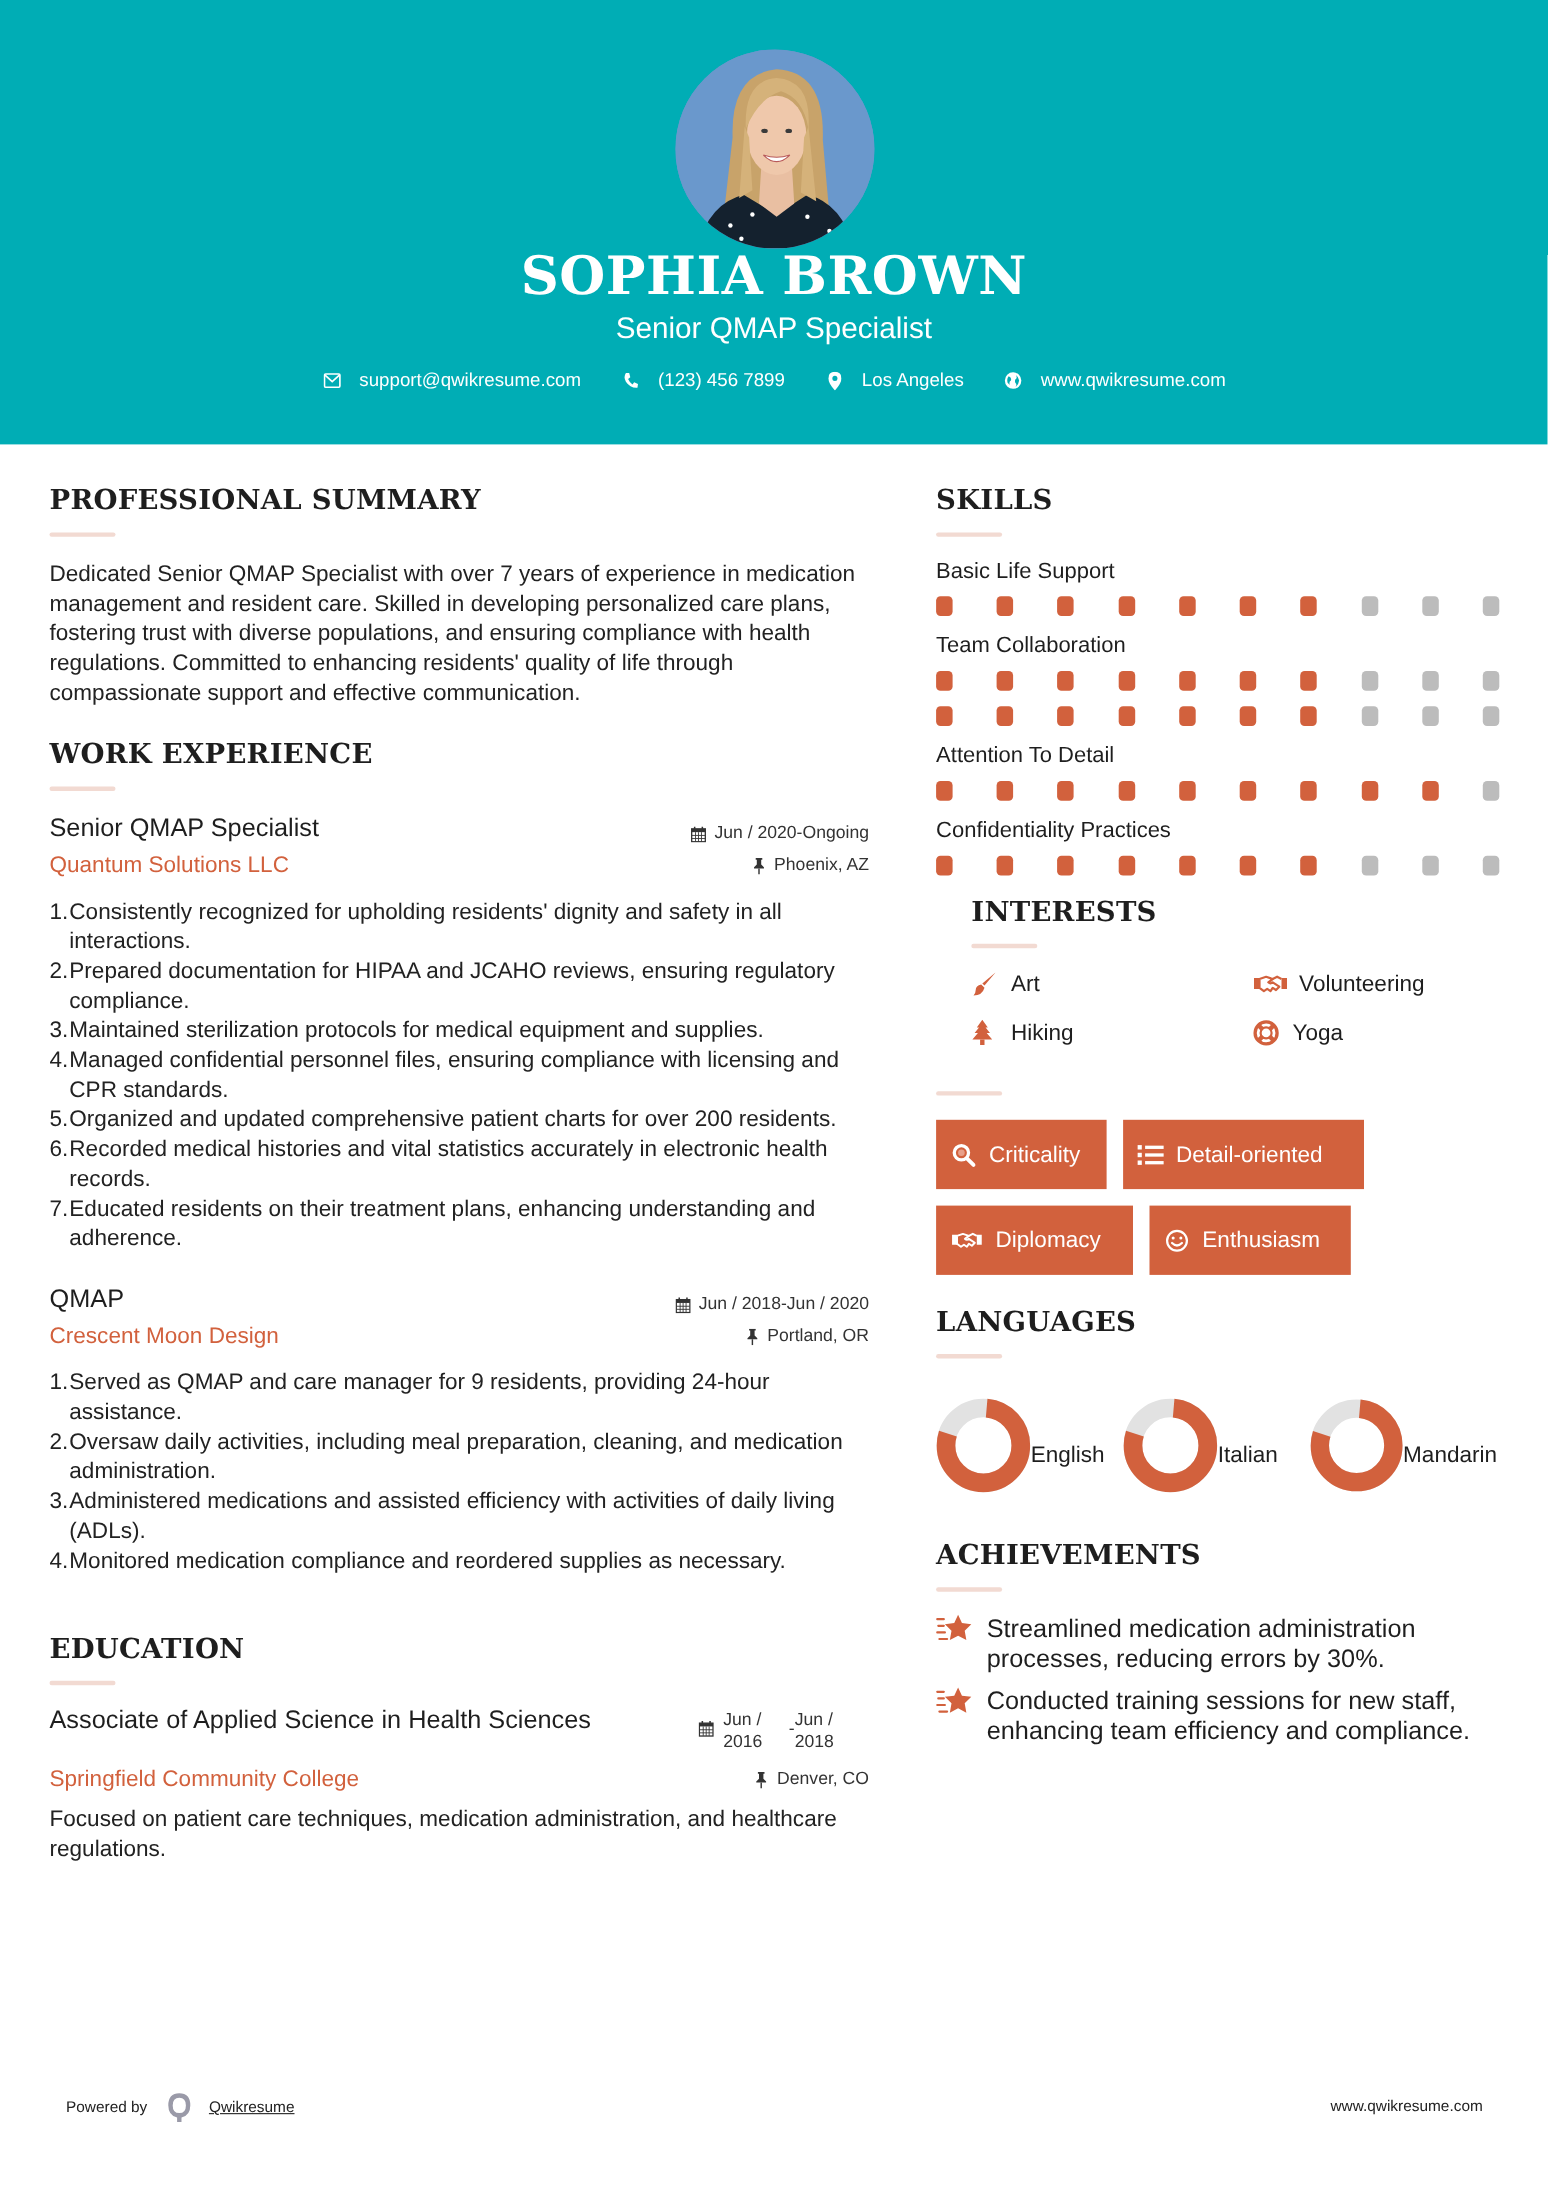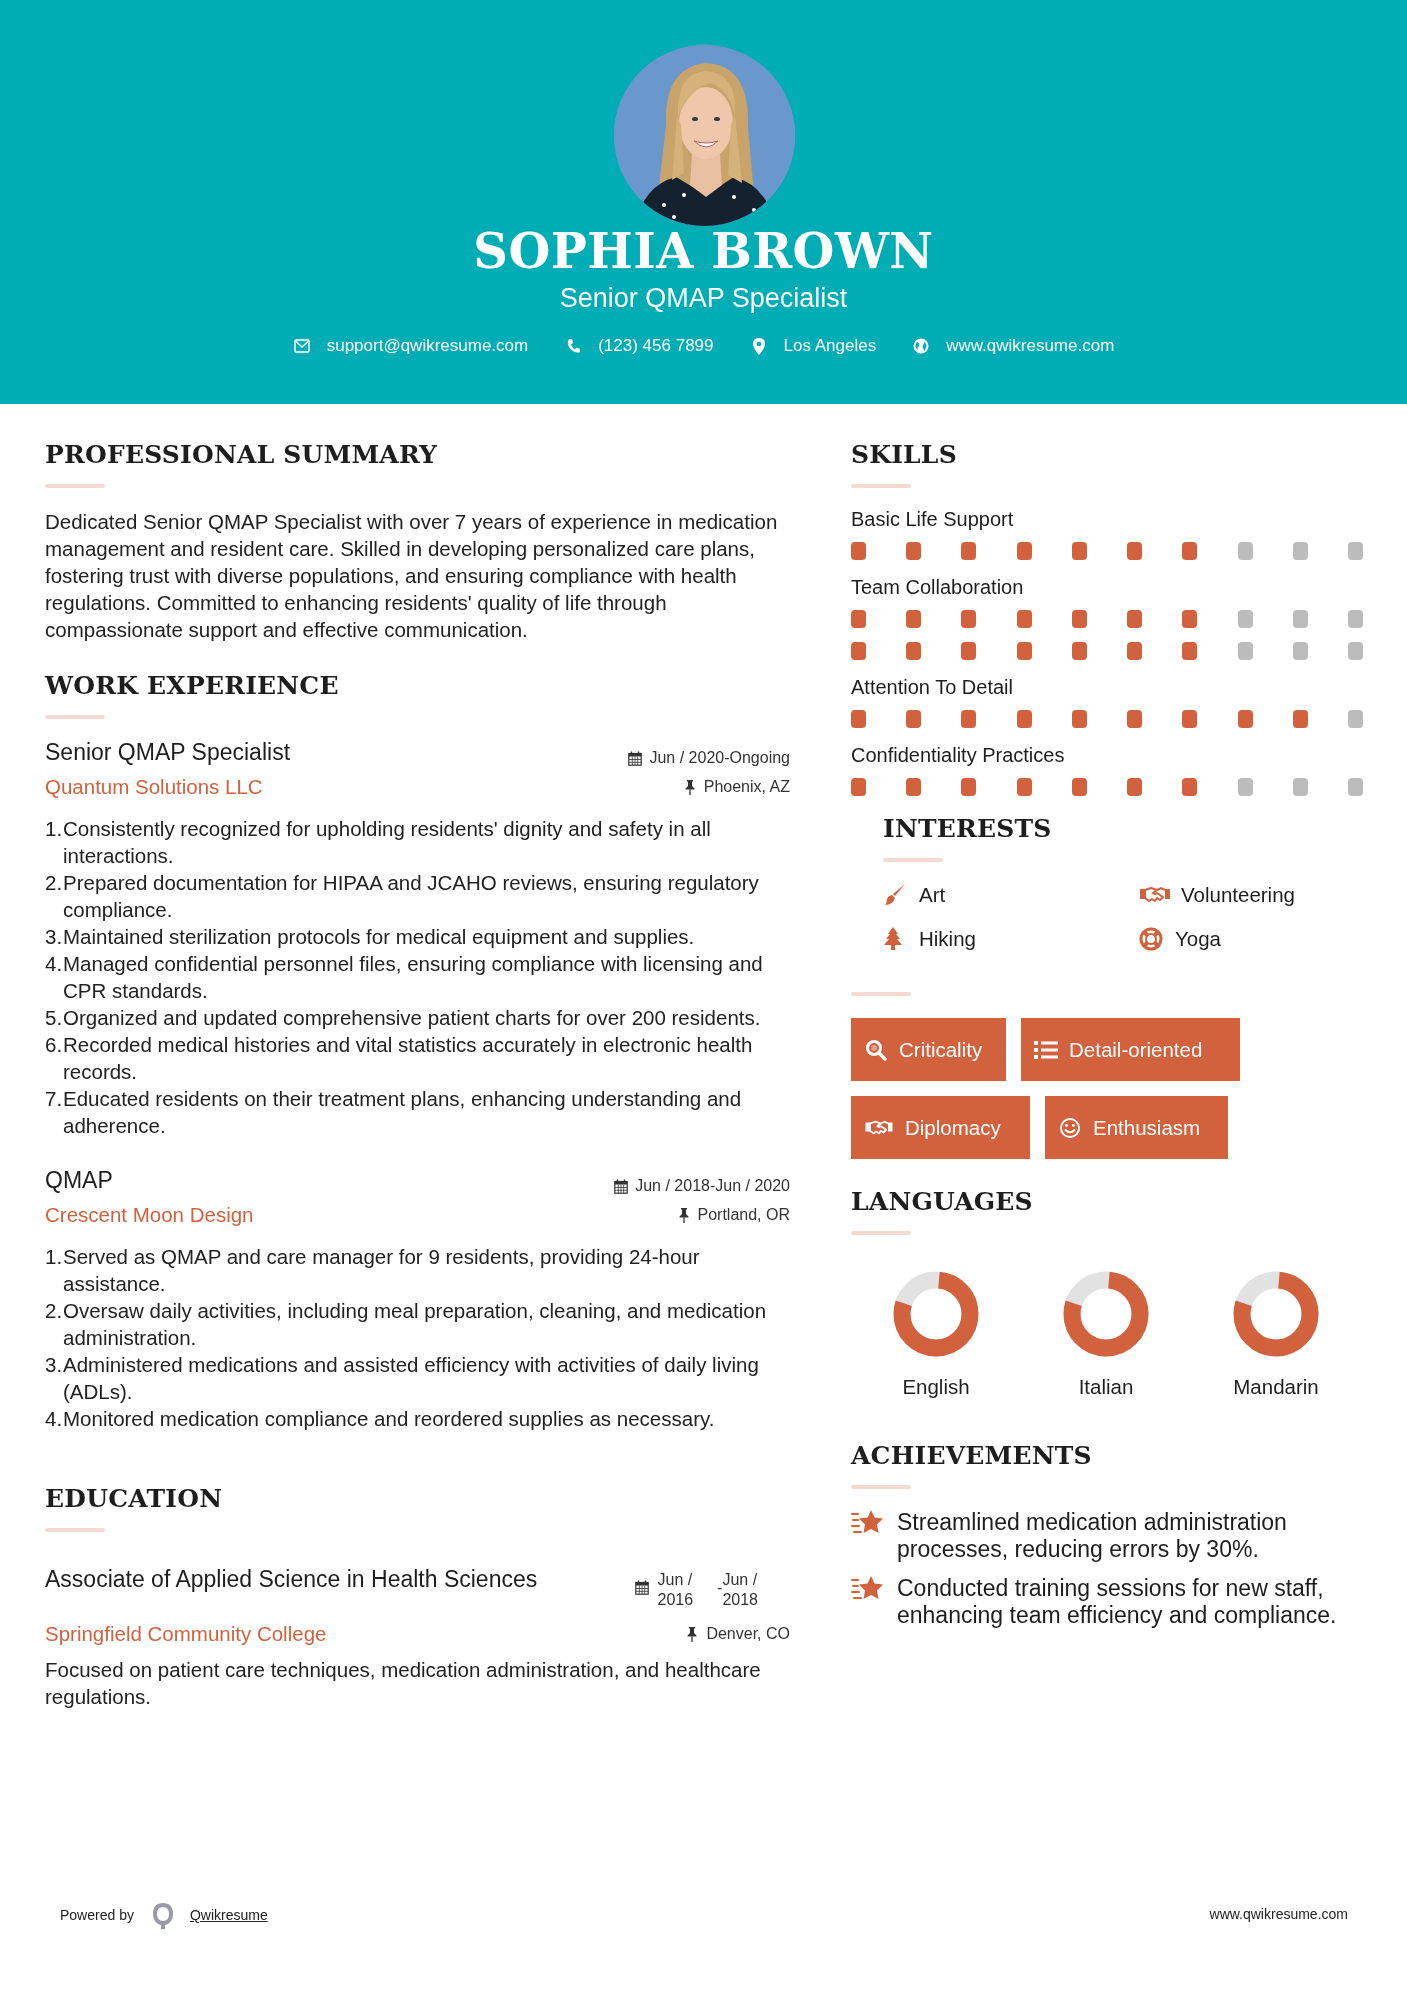--- a/index.html
+++ b/index.html
@@ -49,21 +49,21 @@
 
   .interests { display: grid; grid-template-columns: 256px 256px; row-gap: 14px; margin-top: 18px; }
   .interest { display: flex; align-items: center; font-size: 20.5px; color: #1e1e1e; line-height: 30px; }
   .interest .ii { width: 28px; height: 26px; display: inline-flex; align-items: center; justify-content: flex-start; margin-right: 8px; }
 
   .badges { display: flex; flex-wrap: wrap; gap: 15px 15px; margin-top: 22px; width: 520px; }
   .badge { display: inline-flex; align-items: center; height: 63px; padding: 0 12px 0 12px; background: #d2613d; color: #ffffff; font-size: 20.5px; }
   .badge .bi { display: inline-flex; width: 26px; height: 26px; align-items: center; justify-content: center; margin-right: 10px; }
 
   .langs { display: flex; margin-top: 36px; }
-  .lang { width: 170px; display: flex; flex-direction: column; align-items: center; }
+  .lang { width: 170px; display: flex; flex-direction: row; align-items: center; }
   .lang-label { font-size: 20.5px; color: #1e1e1e; margin-top: 18px; }
 
   .ach-list { margin-top: 20px; }
   .ach { display: flex; align-items: flex-start; margin-bottom: 12px; }
   .ach .ai { width: 34px; height: 30px; flex: none; margin-right: 12px; margin-top: -1px; }
   .ach .at { font-size: 23px; line-height: 27px; color: #1e1e1e; }
 
   .footer-left { position: absolute; left: 60px; top: 1900px; display: flex; align-items: center; font-size: 14px; color: #222; }
   .footer-left .logo { margin: 0 14px 0 16px; display: inline-flex; }
   .footer-left .brand { text-decoration: underline; color: #222; }
@@ -256,21 +256,21 @@
             <span class="num">4.</span>
             <span class="txt">Monitored medication compliance and reordered supplies as necessary.</span>
           </li>
       </ol>
     </div>
   </section>
 
   <section style="margin-top:52px;">
     <div class="sec-title">EDUCATION</div>
     <div class="sec-rule"></div>
-    <div style="margin-top:32px;">
+    <div style="margin-top:16px;">
       <div class="edu-head">
         <div class="edu-title">Associate of Applied Science in Health Sciences</div>
         <div class="edu-dates">
           <span class="mi" style="display:inline-flex;width:16px;height:16px;margin:10px 6px 0 0;">
             <svg width="14" height="15" viewBox="0 0 14 15">
                 <rect x="0.8" y="2.5" width="12.4" height="11.7" fill="none" stroke="#333" stroke-width="1.2"></rect>
                 <rect x="0.8" y="2.5" width="12.4" height="3" fill="#333"></rect>
                 <path d="M3.5 0.5 V4 M10.5 0.5 V4" stroke="#333" stroke-width="1.4"></path>
                 <path d="M1 8.5 H13 M1 11.3 H13 M4.3 5.5 V14 M7 5.5 V14 M9.7 5.5 V14" stroke="#333" stroke-width="0.8"></path>
               </svg>

